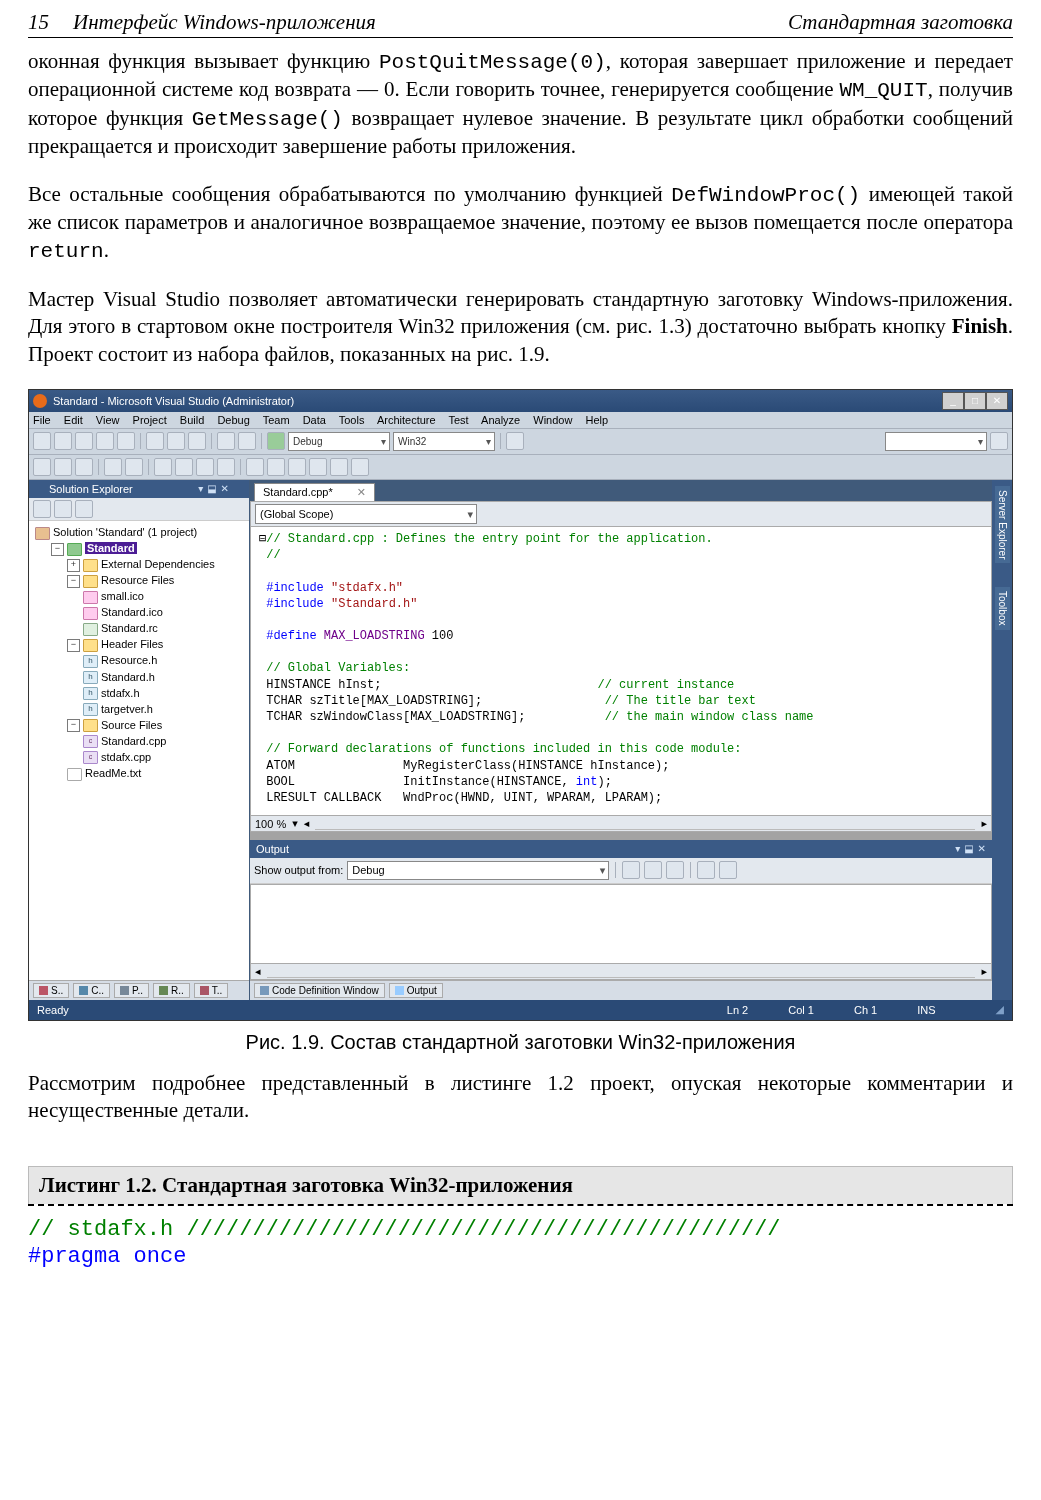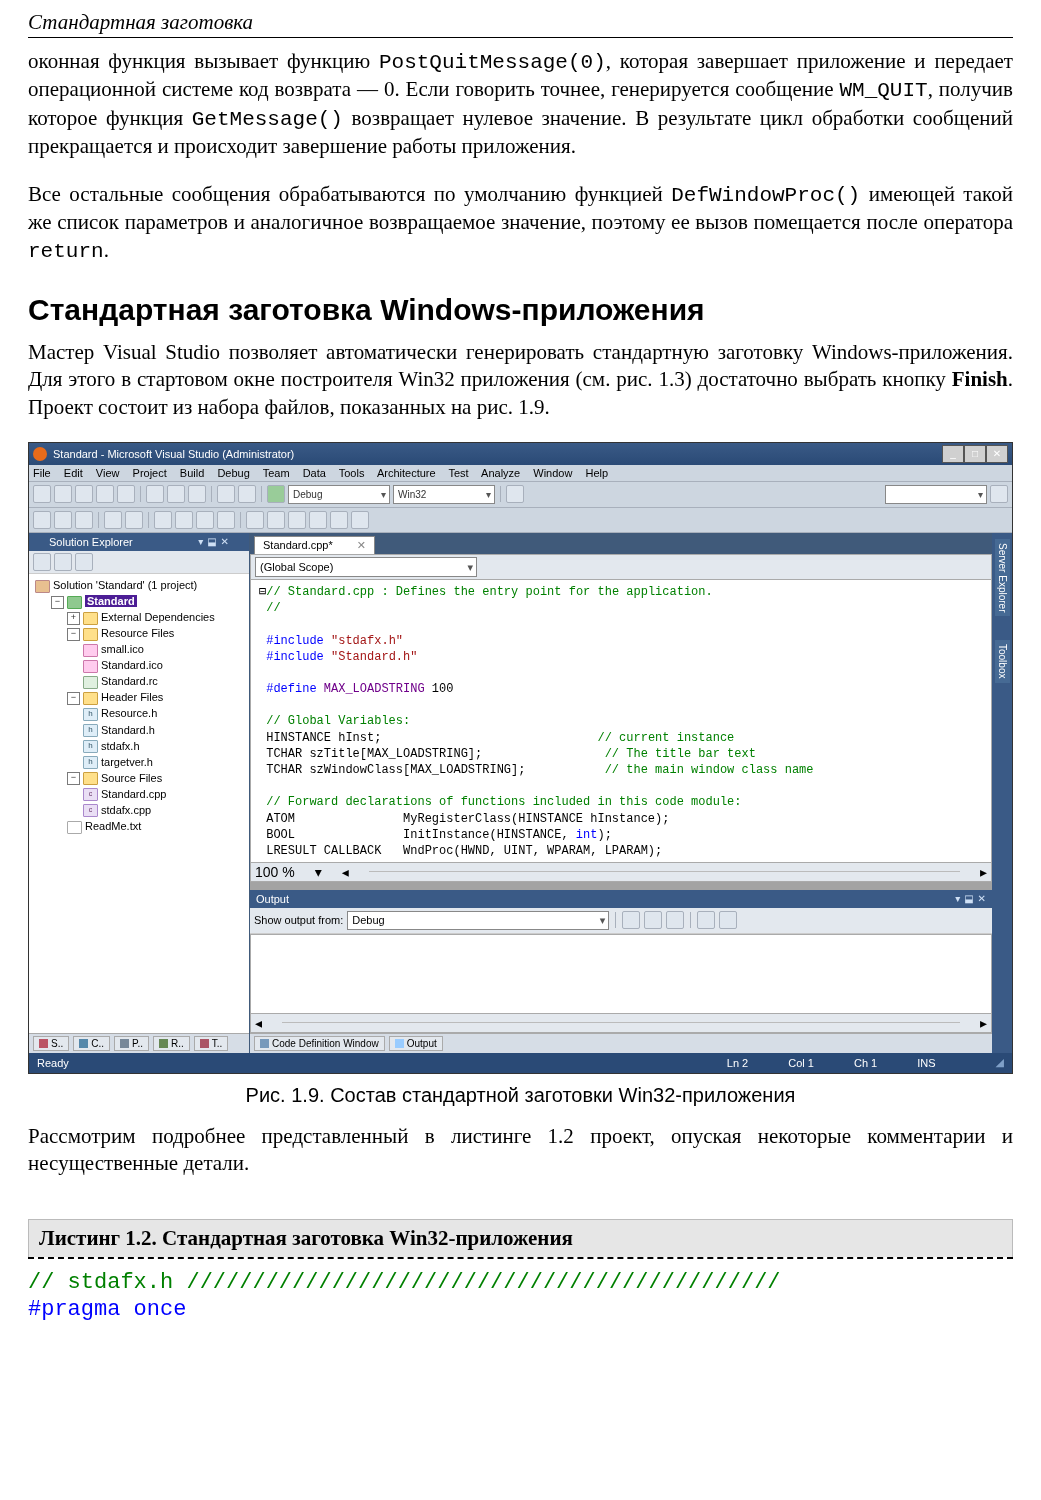--- a/index.html
+++ b/index.html
@@ -54,21 +54,21 @@
   .mainarea{flex:1;display:flex;flex-direction:column;background:#405a7a}
   .doctabs{background:#405a7a;padding:3px 4px 0 4px}
   .doctab{background:#fff;border:1px solid #888;border-bottom:none;padding:2px 8px;display:inline-flex;align-items:center;gap:24px;font-size:11px}
   .doctab .cl{color:#888;cursor:pointer}
   .editorTop{background:#e3e8ee;border:1px solid #aaa;border-bottom:none;padding:2px 4px}
   .scopeSel{background:#fff;border:1px solid #888;height:17px;padding:1px 16px 0 4px;display:inline-flex;align-items:center;position:relative;width:200px;font-size:11px}
   .scopeSel:after{content:"▾";position:absolute;right:3px;color:#555}
   .editor{background:#fff;border:1px solid #aaa;flex:1;overflow:auto;position:relative}
   .code{font-family:Consolas,'Courier New',monospace;font-size:12px;line-height:1.35;padding:4px 8px;white-space:pre;color:#000}
   .c-cm{color:#008000}.c-kw{color:#0000ff}.c-str{color:#a31515}.c-mac{color:#6f008a}
-  .editorFoot{background:#e3e8ee;border:1px solid #aaa;border-top:none;padding:1px 4px;display:flex;align-items:center;gap:20px;font-size:14px}
+  .editorFoot{background:#e3e8ee;border:1px solid #aaa;border-top:none;padding:1px 4px;display:flex;align-items:flex-end;gap:6px;font-size:11px}
   .outPanel{border-top:8px solid #a3a3a3}
   .outTitle{background:#3a5a86;color:#fff;padding:3px 6px;display:flex;align-items:center;font-size:11px}
   .outTB{background:#e3e8ee;border-bottom:1px solid #ccc;padding:3px 4px;display:flex;align-items:center;gap:4px;font-size:11px}
   .outArea{background:#fff;height:78px;border:1px solid #aaa;overflow:auto}
   .sideRight{width:20px;background:#3a5a86;color:#fff;display:flex;flex-direction:column;align-items:center;padding-top:6px;gap:24px;font-size:10px}
   .sideRight .vtab{writing-mode:vertical-rl;cursor:pointer;padding:4px 2px;background:#466a94}
   .sbar{background:#2a4a76;color:#fff;display:flex;align-items:center;font-size:11px;height:20px;padding:0 8px}
   .sbar .sp{margin-left:auto;display:flex;gap:40px;align-items:center}
   .grip{color:#7fa0c8;margin-left:20px}
   
@@ -76,32 +76,35 @@
   .dashes{border:none;border-top:2px dashed #000;margin:0 0 10px 0}
   .listingCode{font-family:'Courier New',monospace;font-size:22px;line-height:1.25}
   .lc-cm{color:#008000}.lc-kw{color:#0000ff}
 </style>
 </head>
 <body>
 
 <div class="page">
 
   <div class="hdr">
+    <div class="hl">
+      <span class="pn">15</span>
+      <span>Интерфейс Windows-приложения</span>
+    </div>
     <span>Стандартная заготовка</span>
   </div>
 
   <p class="body-text">
     <span>оконная функция вызывает функцию </span><span class="mono">PostQuitMessage(0)</span><span>, которая завершает приложение и передает операционной системе код возврата — 0. Если говорить точнее, генерируется сообщение </span><span class="mono">WM_QUIT</span><span>, получив которое функция </span><span class="mono">GetMessage()</span><span> возвращает нулевое значение. В результате цикл обработки сообщений прекращается и происходит завершение работы приложения.</span>
   </p>
 
   <p class="body-text" style="margin-top:2px">
     <span>Все остальные сообщения обрабатываются по умолчанию функцией </span><span class="mono">DefWindowProc()</span><span> имеющей такой же список параметров и аналогичное возвращаемое значение, поэтому ее вызов помещается после оператора </span><span class="mono">return</span><span>.</span>
   </p>
 
-  <div class="h2">Стандартная заготовка Windows-приложения</div>
 
   <p class="body-text">
     <span>Мастер Visual Studio позволяет автоматически генерировать стандартную заготовку Windows-приложения. Для этого в стартовом окне построителя Win32 приложения (см. рис. 1.3) достаточно выбрать кнопку </span><span class="bold">Finish</span><span>. Проект состоит из набора файлов, показанных на рис. 1.9.</span>
   </p>
 
   <div class="figwrap">
     <div class="ide">
 
       <div class="titlebar">
         <span class="ico"></span>

